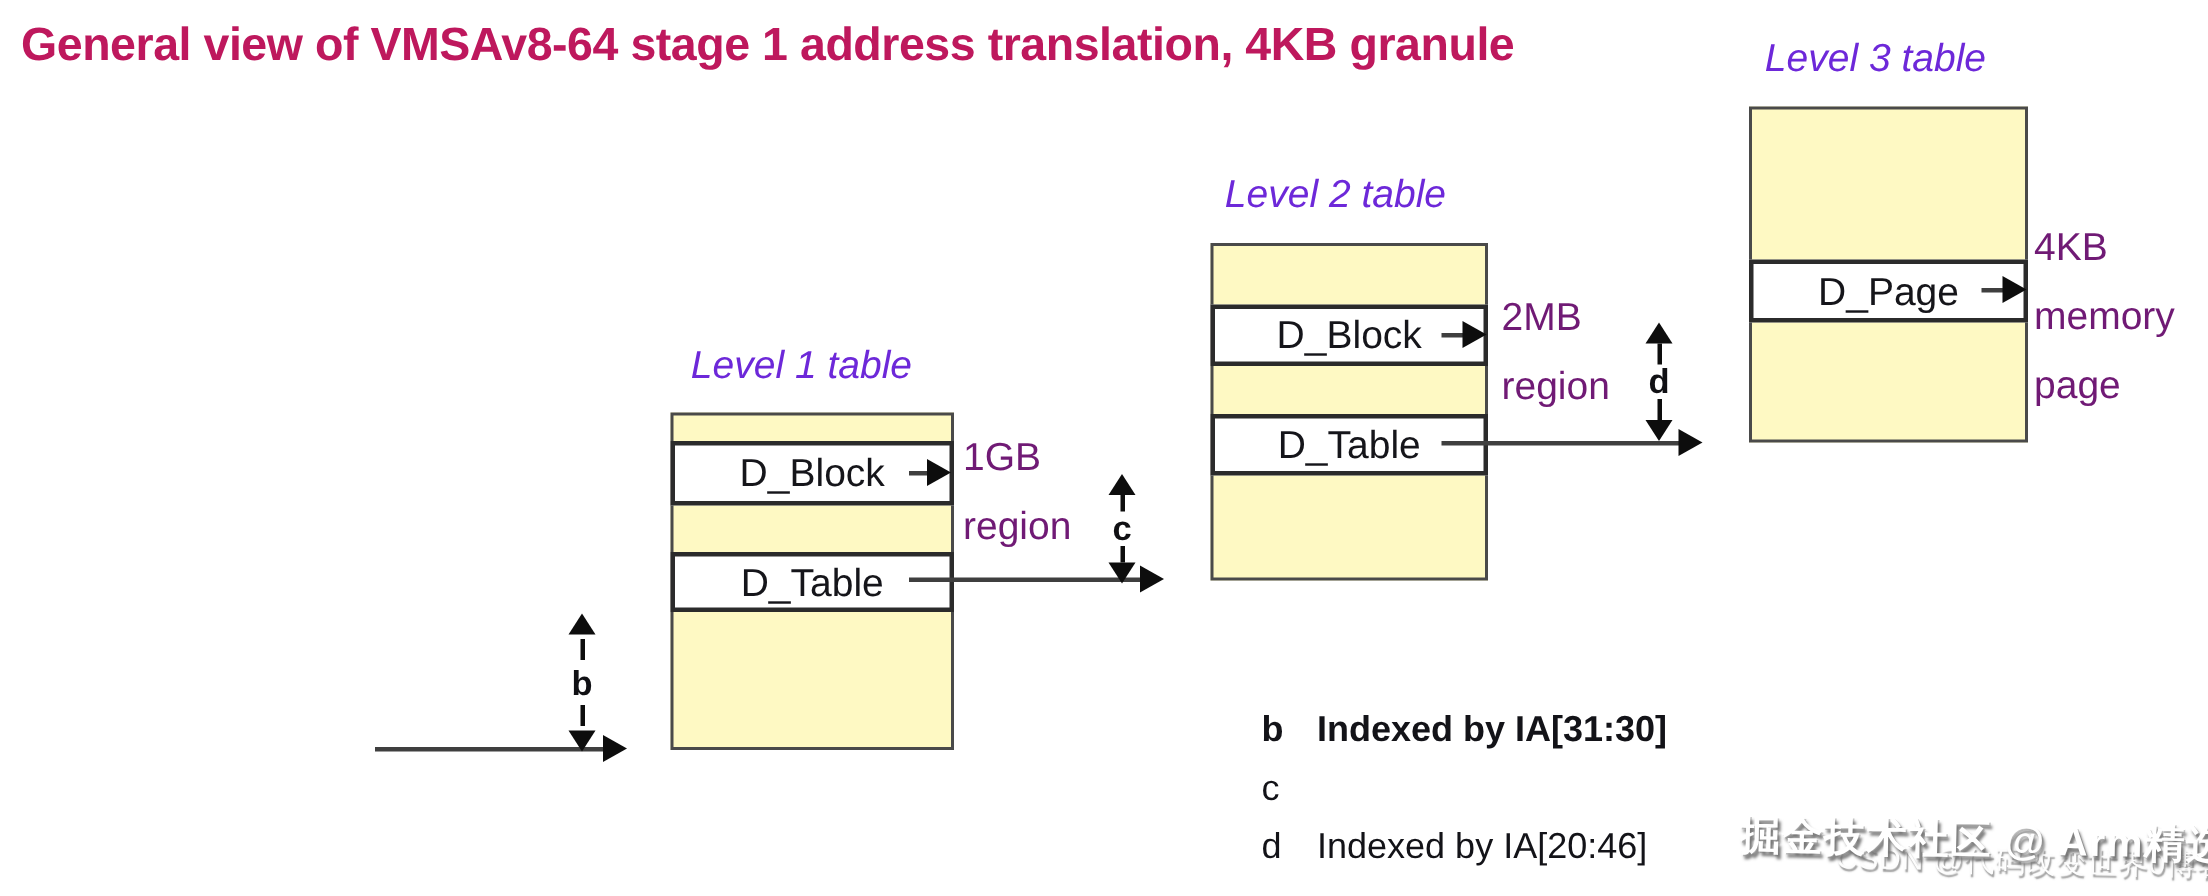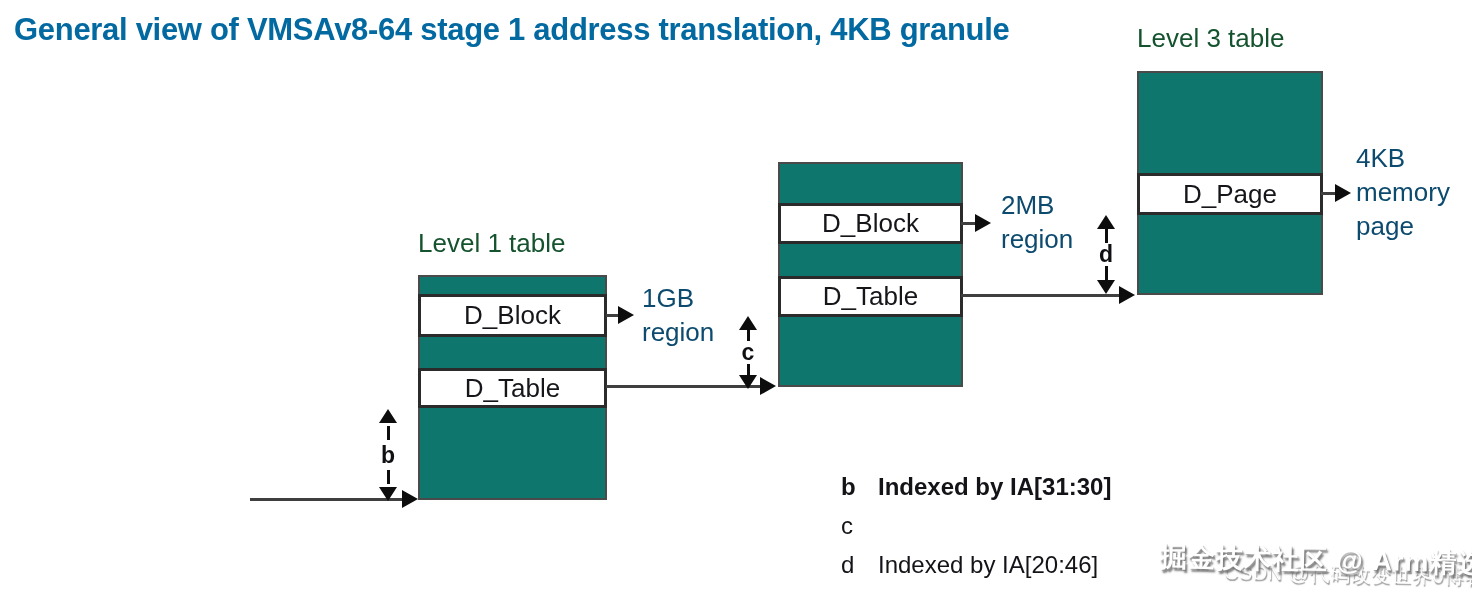--- a/index.html
+++ b/index.html
@@ -12,35 +12,37 @@
     color: #17171b;
     overflow: hidden;
   }
   .abs { position: absolute; }
 
   .title {
     left: 14px; top: 12px;
     font-size: 31px;
     font-weight: bold;
     letter-spacing: -0.3px;
-    color: #0369a1;
+    color: #be185d;
     white-space: nowrap;
   }
 
   .tbl-label {
     font-size: 26px;
-    text-align: left;
-    color: #14532d;
-    white-space: nowrap;
+    text-align: right;
+    color: #6d28d9;
+    white-space: nowrap;
+    font-style: italic;
   }
 
   .tbl {
     border: 2px solid #4a4a4a;
     box-sizing: border-box;
-    background: #0f766e;
+    background: #fef9c3;
+    margin-left: 29px;
   }
   .entry {
     position: absolute;
     left: -2px; right: -2px;
     border: 3px solid #2b2b2b;
     box-sizing: border-box;
     display: flex;
     align-items: center;
     justify-content: center;
     font-size: 26px;
@@ -85,22 +87,22 @@
     width: 0; height: 0;
     border-left: 9px solid transparent;
     border-right: 9px solid transparent;
     border-top: 14px solid #0d0d0d;
   }
   .vstub { width: 3px; background: #0d0d0d; flex: 1 1 auto; max-height: 14px; min-height: 4px; }
   .vlabel { font-size: 23px; font-weight: 600; line-height: 1; color: #101014; }
 
   .region-label {
     font-size: 26px;
-    line-height: 34px;
-    color: #0c4a6e;
+    line-height: 46px;
+    color: #701a75;
     white-space: pre-line;
   }
 
   .legend { left: 841px; top: 473px; }
   .legend-row { display: flex; align-items: baseline; font-size: 24px; height: 39px; color: #131318; }
   .legend-row .letter { width: 37px; flex: 0 0 37px; }
   .legend-row.bold { font-weight: bold; }
 
   .wm1 {
     left: 1160px; top: 542px;
@@ -125,20 +127,21 @@
   }
 </style>
 </head>
 <body>
 
 <div class="canvas">
 
   <div class="abs title">General view of VMSAv8-64 stage 1 address translation, 4KB granule</div>
 
   <div class="abs tbl-label" style="left:418px; top:228px; width:190px;">Level 1 table</div>
+  <div class="abs tbl-label" style="left:778px; top:114px; width:186px;">Level 2 table</div>
   <div class="abs tbl-label" style="left:1137px; top:23px; width:187px;">Level 3 table</div>
 
   <div class="abs tbl" style="left:418px; top:275px; width:189px; height:225px;">
     <div class="entry" style="top:17px; height:43px;">
       <span>D_Block</span>
     </div>
     <div class="entry" style="top:91px; height:40px;">
       <span>D_Table</span>
     </div>
   </div>

